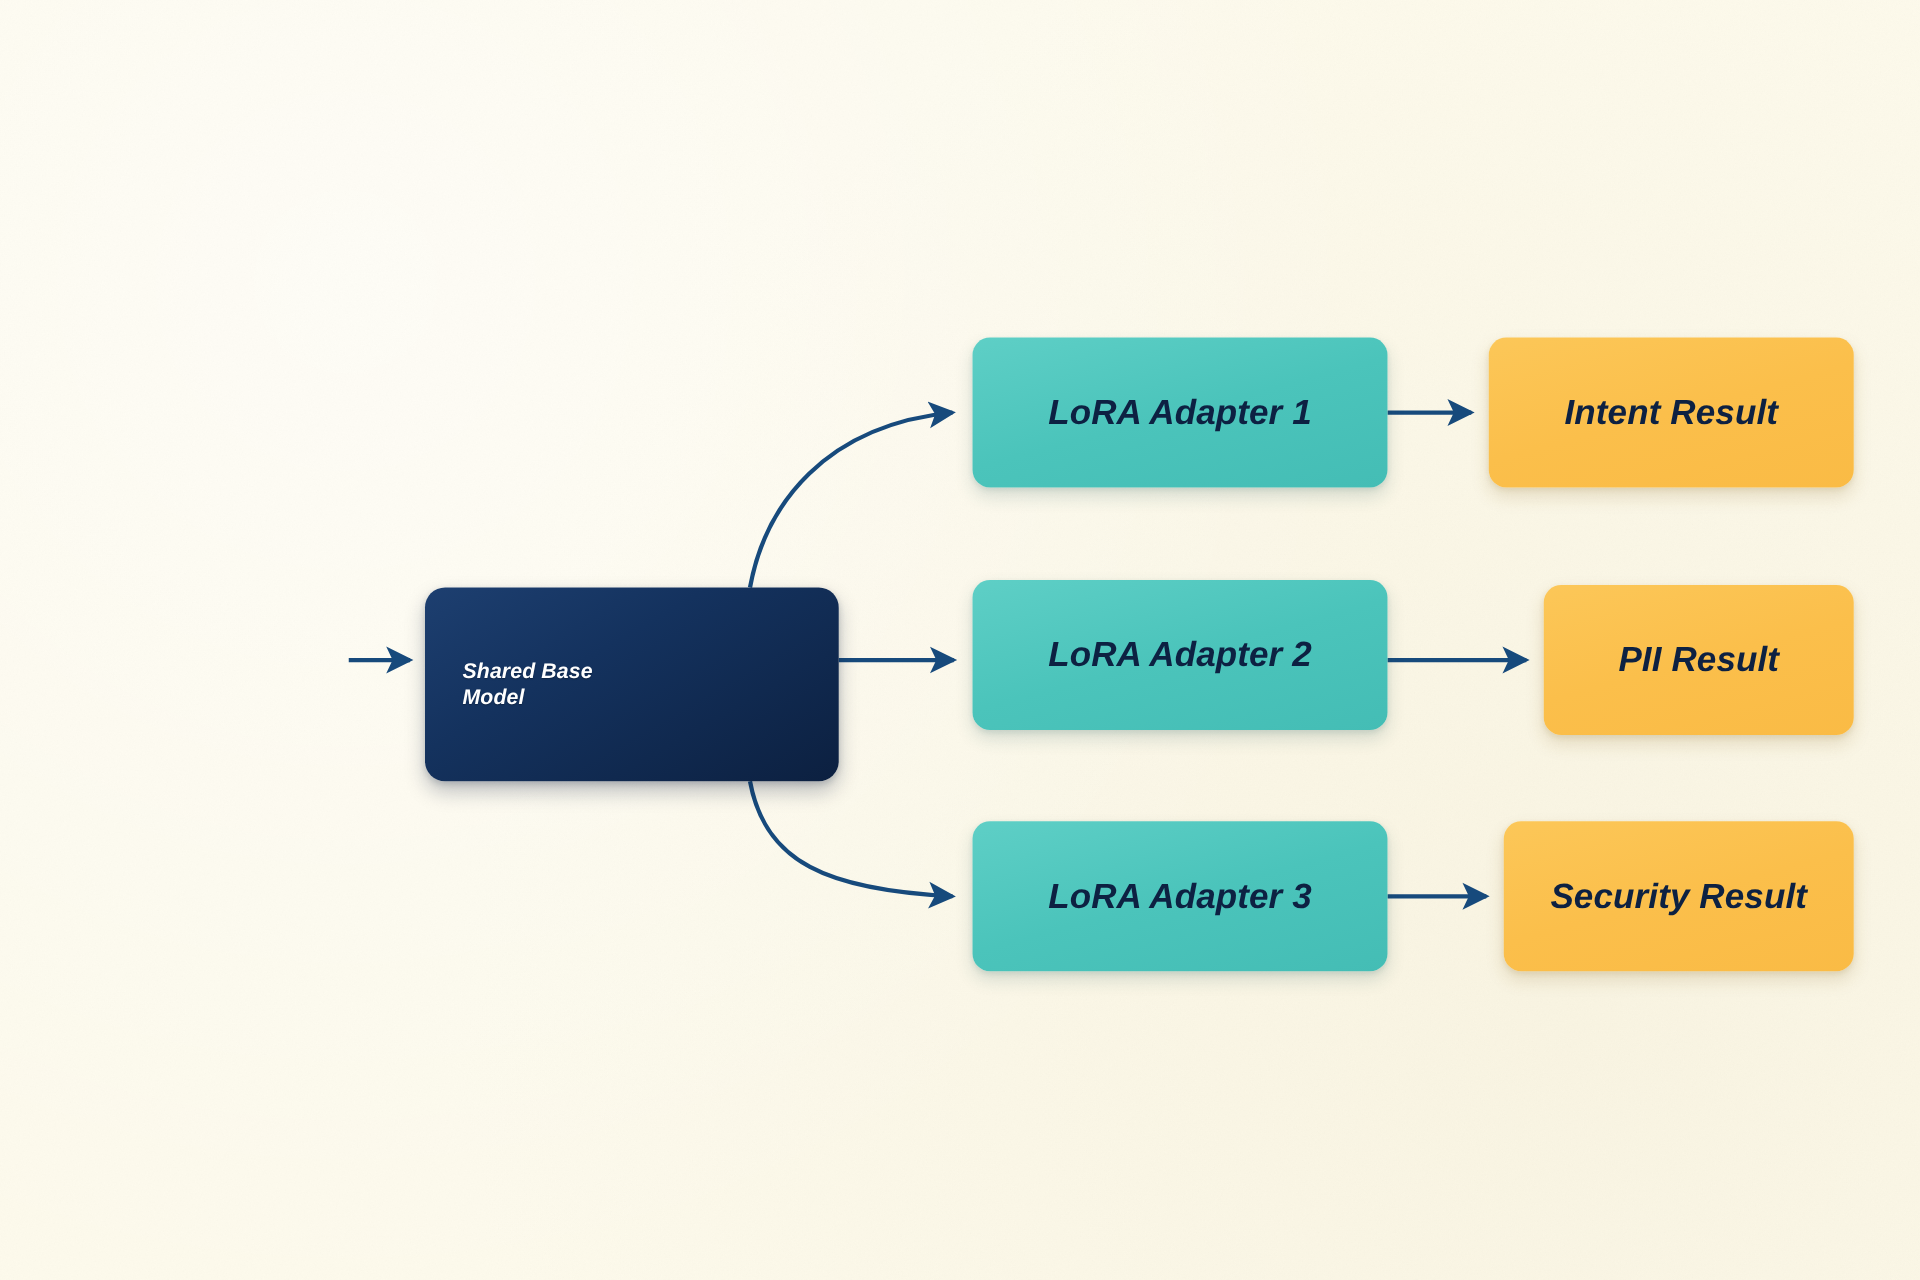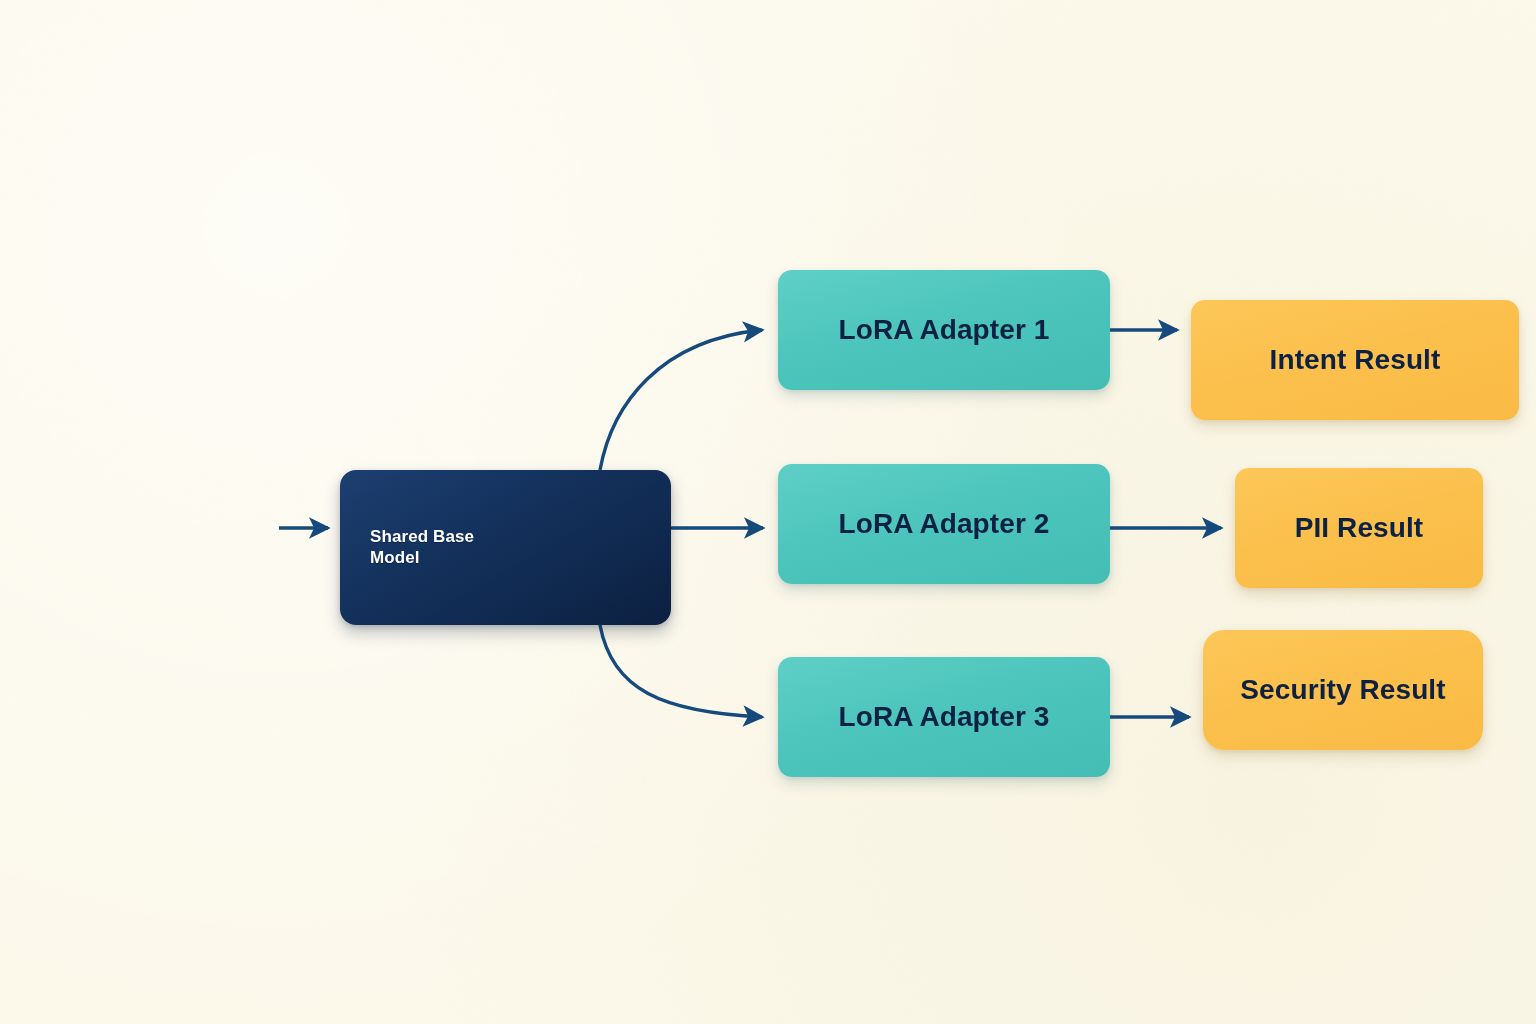--- a/index.html
+++ b/index.html
@@ -44,20 +44,21 @@
   }
 
   .node {
     position: absolute;
     box-sizing: border-box;
     display: flex;
     align-items: center;
     border-radius: 14px;
     padding: 0 30px;
     letter-spacing: 0.1px;
+    font-style: italic;
   }
   .node .node-label {
     display: block;
     line-height: 1.22;
     white-space: pre-line;
   }
 
   
   .node-input {
     left: 36px;
@@ -106,23 +107,23 @@
   
   .node-result {
     height: 120px;
     background: linear-gradient(165deg, #fcc758 0%, #fbbf4b 50%, #fabb45 100%);
     color: #0d2142;
     font-size: 28px;
     font-weight: 600;
     justify-content: center;
     box-shadow: 0 7px 14px rgba(130, 95, 20, 0.17), 0 2px 4px rgba(130,95,20,0.10);
   }
-  .result-intent   { left: 1191px; top: 270px; width: 328px; margin-top: 30px; }
+  .result-intent   { left: 1191px; top: 270px; width: 292px; }
   .result-pii      { left: 1235px; top: 468px; width: 248px; }
-  .result-security { left: 1203px; top: 630px; width: 280px; border-radius: 21px; }
+  .result-security { left: 1203px; top: 657px; width: 280px; }
 </style>
 </head>
 <body>
 
 <div id="canvas">
 
   <svg id="grain" xmlns="http://www.w3.org/2000/svg" width="1536" height="1024" aria-hidden="true">
     <filter id="noiseFilter">
       <feTurbulence type="fractalNoise" baseFrequency="0.85" numOctaves="3" stitchTiles="stitch"></feTurbulence>
       <feColorMatrix type="saturate" values="0"></feColorMatrix>

